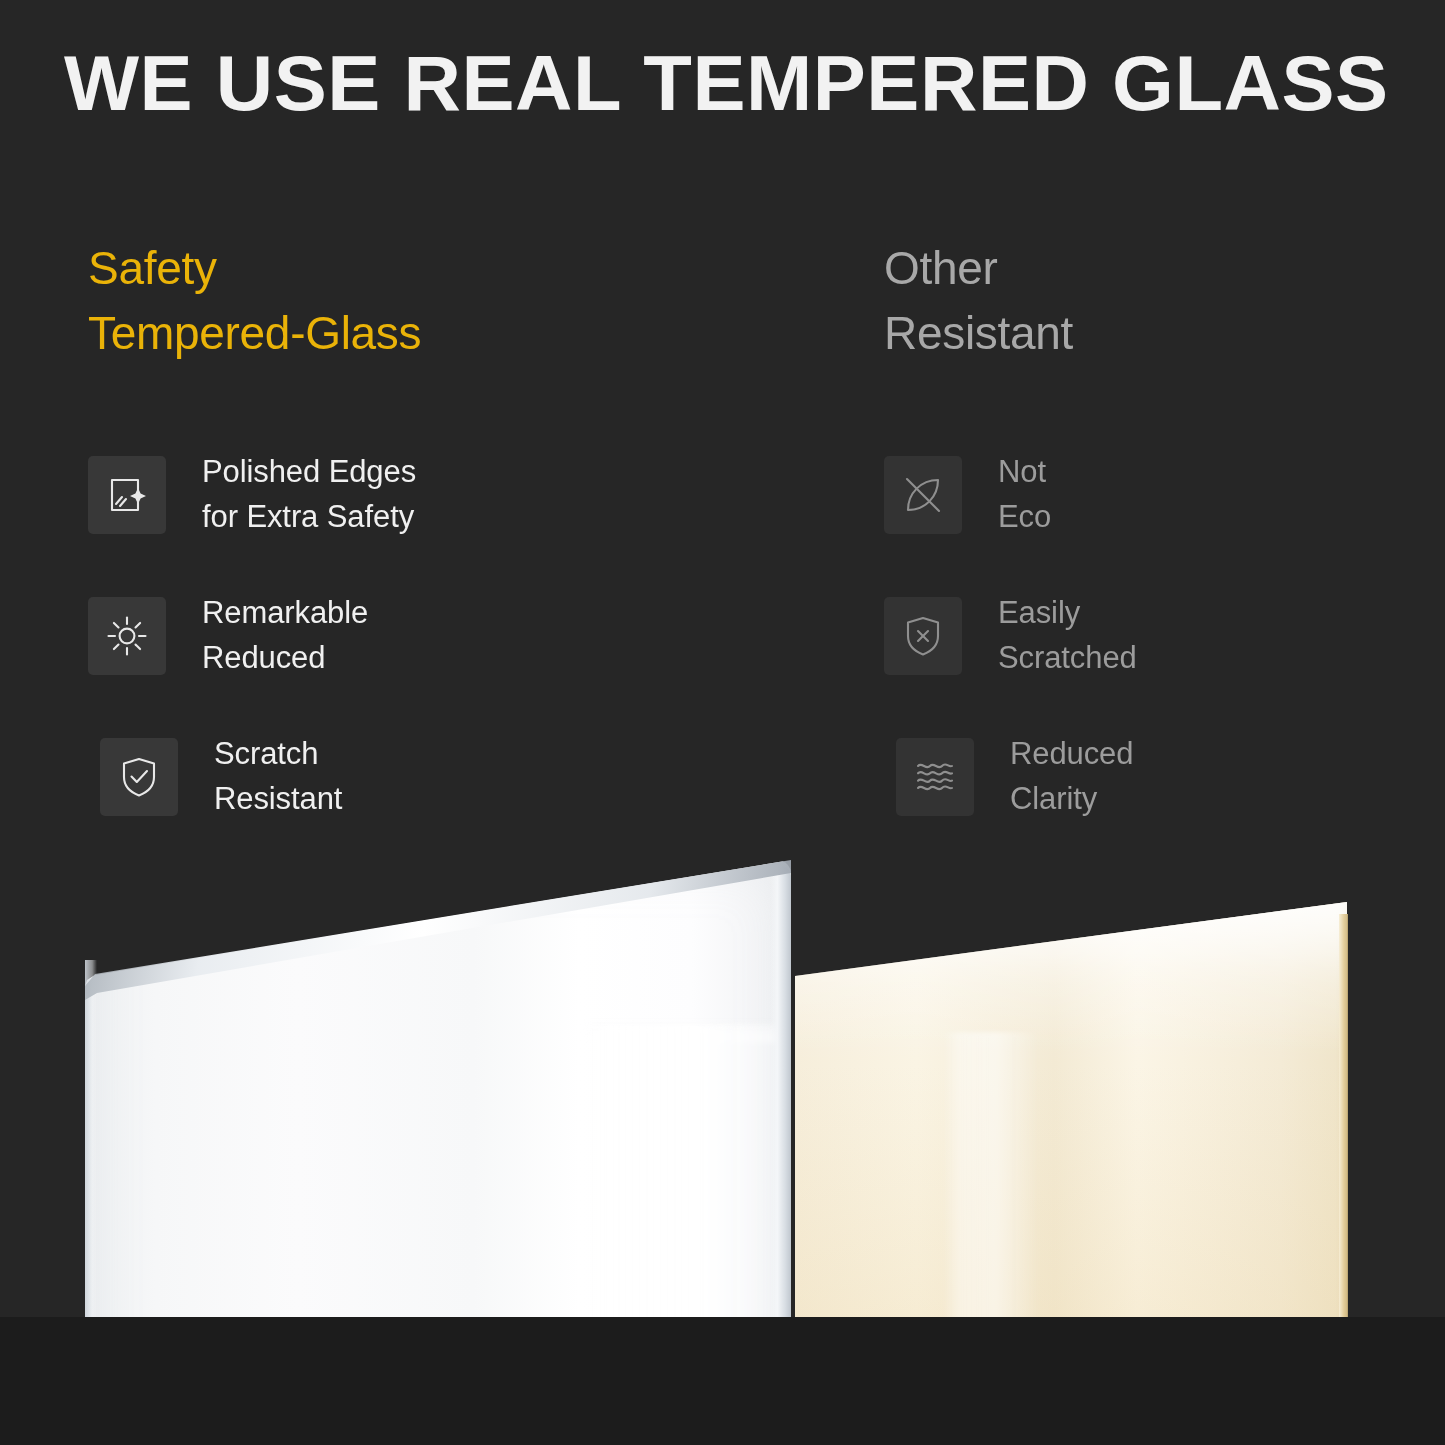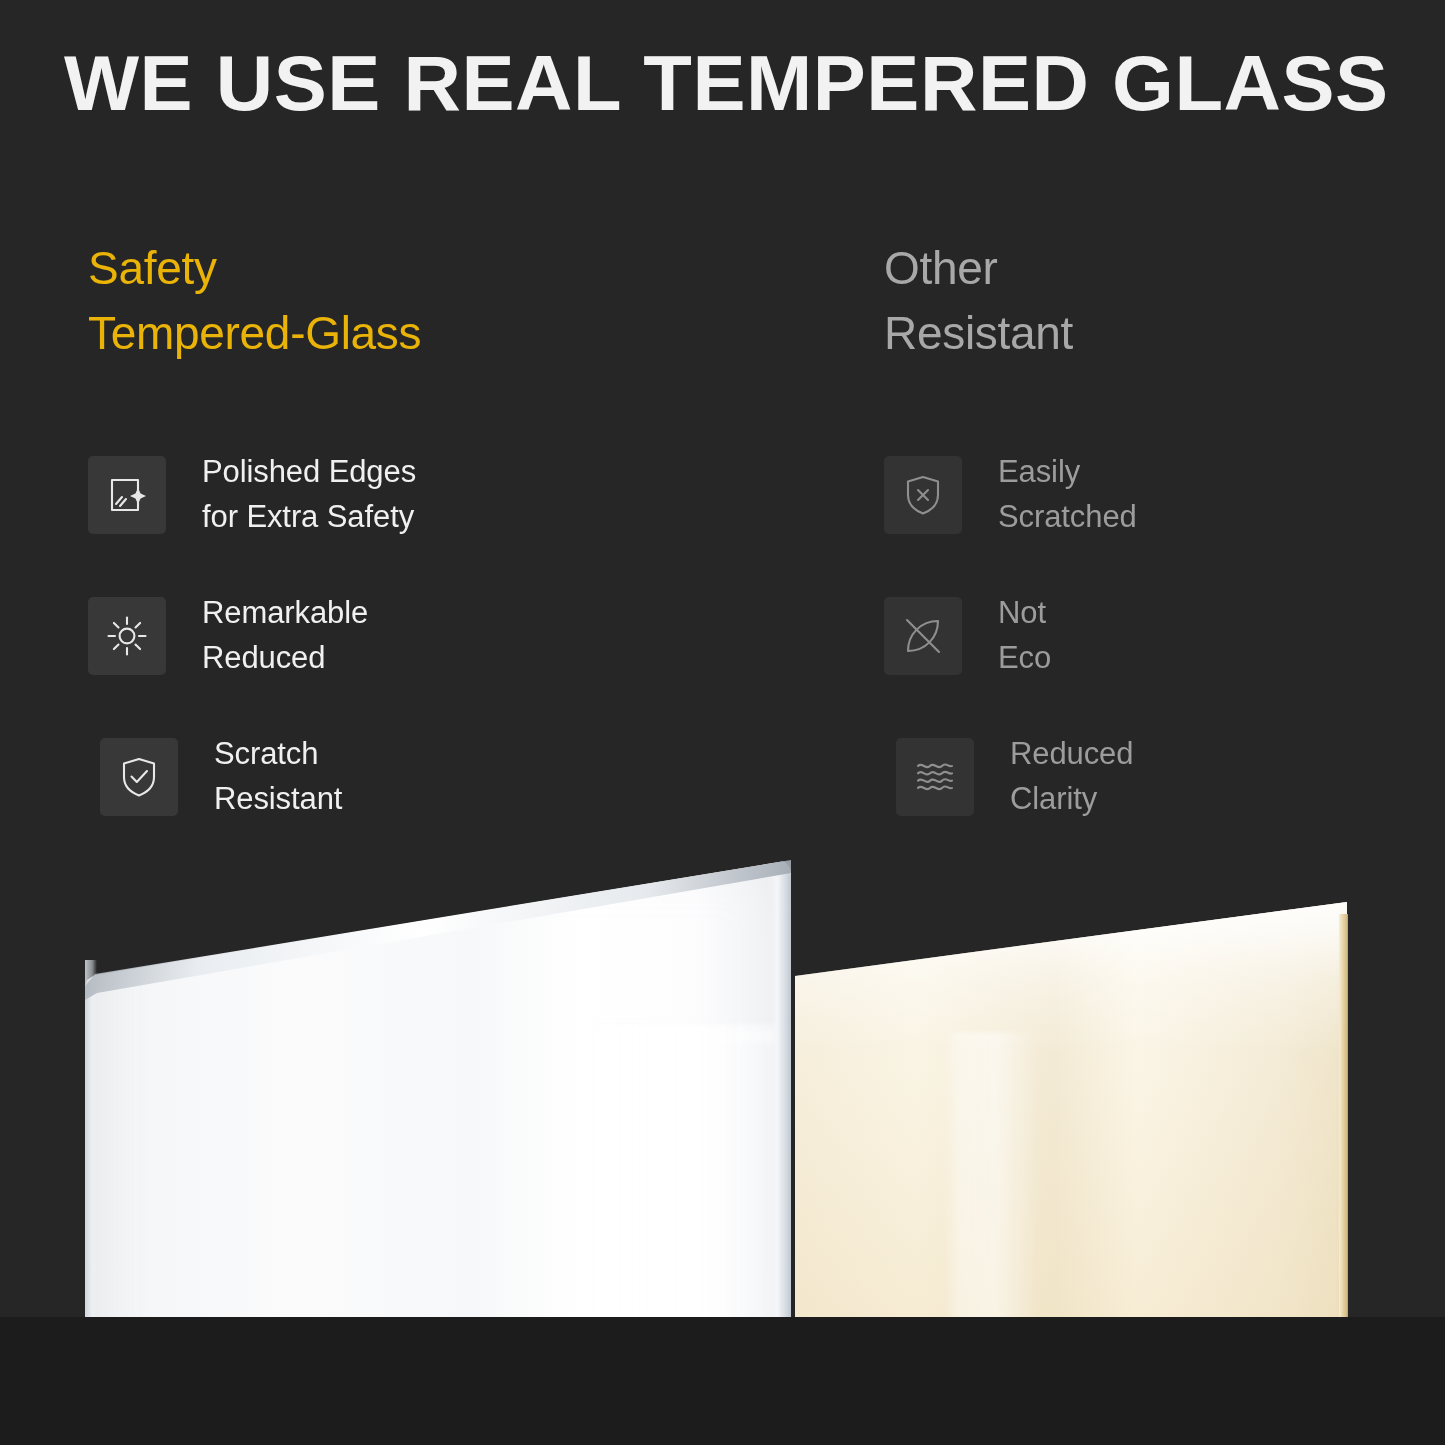--- a/index.html
+++ b/index.html
@@ -312,38 +312,38 @@
 
   <div class="col col-right">
     <h2 class="col-heading">Other
 Resistant</h2>
 
     <div class="features">
 
       <div class="feature">
         <span class="badge">
           <svg width="44" height="44" viewBox="0 0 44 44" fill="none" stroke="#8f8f8f" stroke-width="2.1" stroke-linecap="round" stroke-linejoin="round">
+            <path d="M7 37 C7 20 20 7 37 7 C37 24 24 37 7 37 Z"></path>
+            <path d="M6 6 L38 38"></path>
+          </svg>
+        </span>
+        <span class="feature-label">Not
+Eco</span>
+      </div>
+
+      <div class="feature">
+        <span class="badge">
+          <svg width="44" height="44" viewBox="0 0 44 44" fill="none" stroke="#8f8f8f" stroke-width="2.1" stroke-linecap="round" stroke-linejoin="round">
             <path d="M22 4 L37 8.5 V22 C37 31.5 30.4 37.3 22 40.5 C13.6 37.3 7 31.5 7 22 V8.5 Z"></path>
             <path d="M17 17 L27 27"></path>
               <path d="M27 17 L17 27"></path>
           </svg>
         </span>
         <span class="feature-label">Easily
 Scratched</span>
-      </div>
-
-      <div class="feature">
-        <span class="badge">
-          <svg width="44" height="44" viewBox="0 0 44 44" fill="none" stroke="#8f8f8f" stroke-width="2.1" stroke-linecap="round" stroke-linejoin="round">
-            <path d="M7 37 C7 20 20 7 37 7 C37 24 24 37 7 37 Z"></path>
-            <path d="M6 6 L38 38"></path>
-          </svg>
-        </span>
-        <span class="feature-label">Not
-Eco</span>
       </div>
 
       <div class="feature">
         <span class="badge">
           <svg width="44" height="44" viewBox="0 0 44 44" fill="none" stroke="#8f8f8f" stroke-width="2.1" stroke-linecap="round">
             <path d="M5 11 C9 6.5 13 15.5 17 11 C21 6.5 25 15.5 29 11 C33 6.5 36 13 39 11"></path>
             <path d="M5 18.3 C9 13.8 13 22.8 17 18.3 C21 13.8 25 22.8 29 18.3 C33 13.8 36 20.3 39 18.3"></path>
             <path d="M5 25.7 C9 21.2 13 30.2 17 25.7 C21 21.2 25 30.2 29 25.7 C33 21.2 36 27.7 39 25.7"></path>
             <path d="M5 33 C9 28.5 13 37.5 17 33 C21 28.5 25 37.5 29 33 C33 28.5 36 35 39 33"></path>
           </svg>

